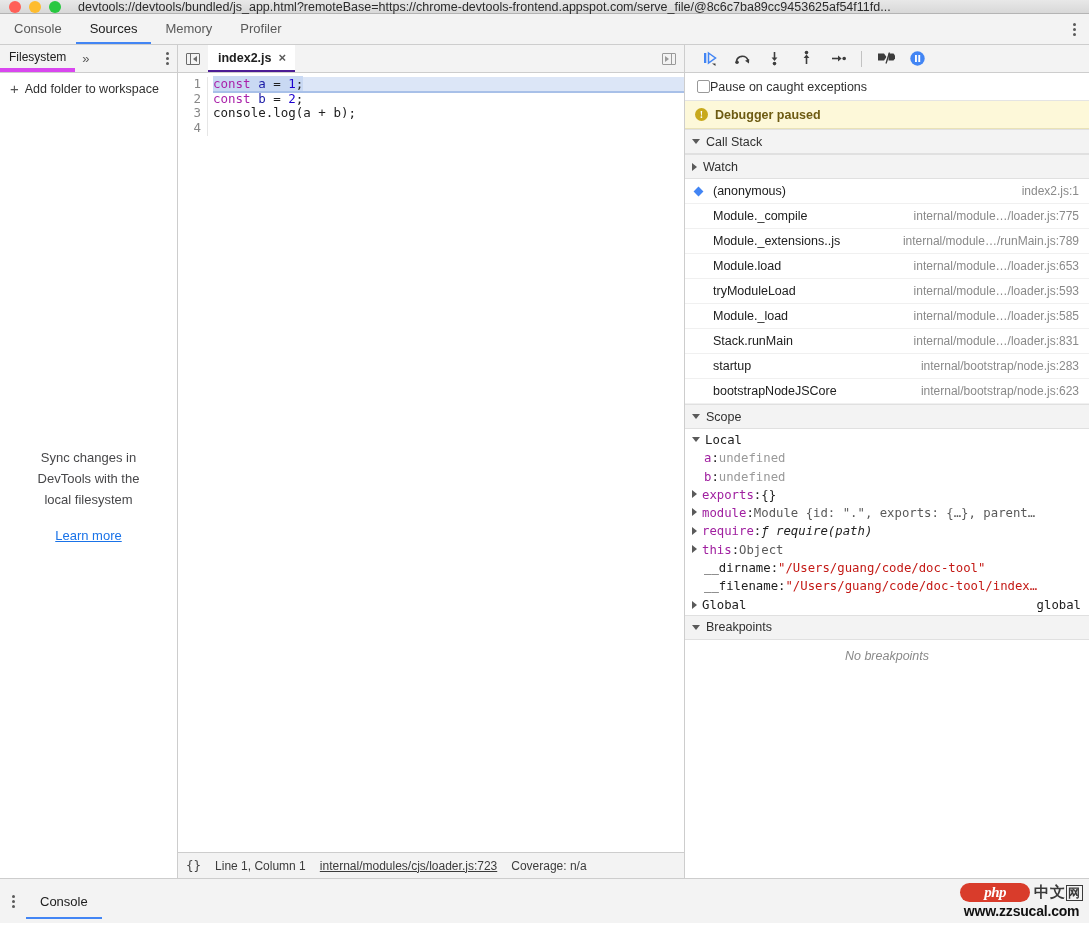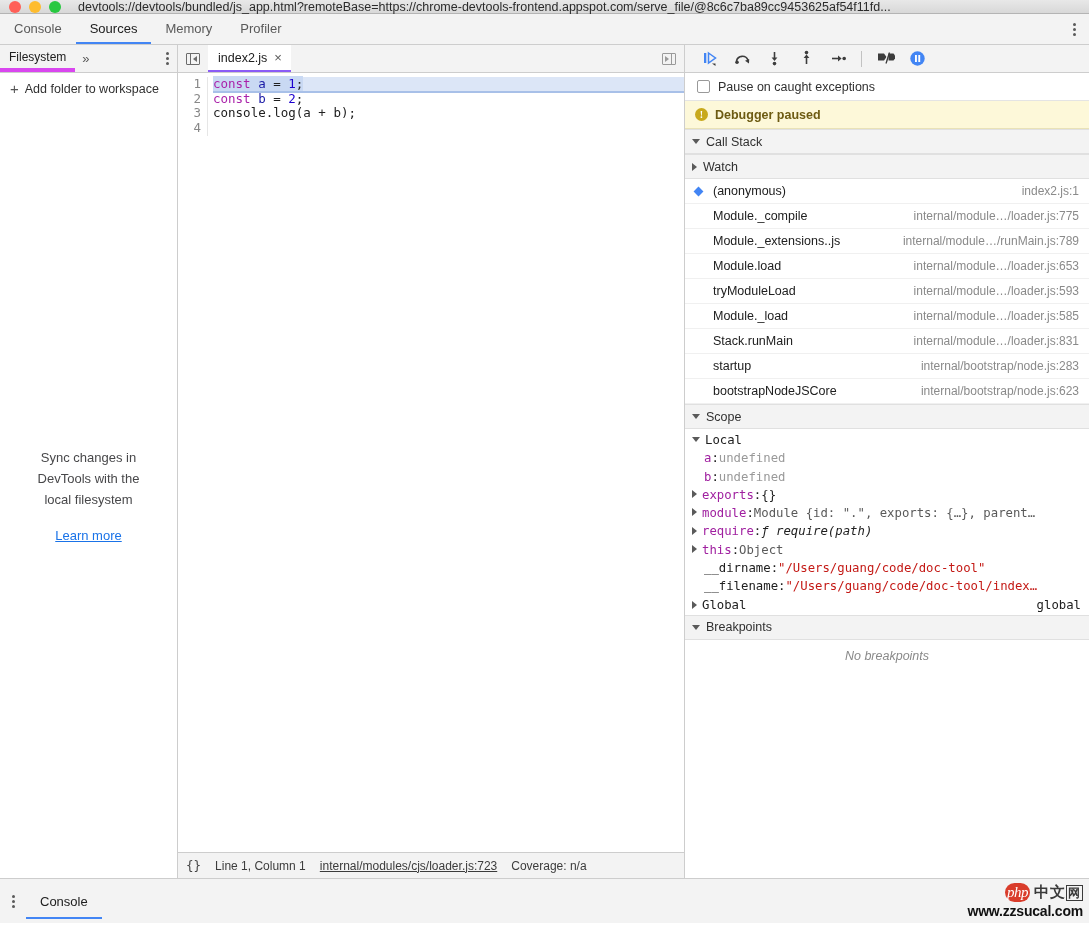--- a/index.html
+++ b/index.html
@@ -144,21 +144,22 @@
     border-right: none; border-left: 4px solid #9a9a9a;
   }
   .panel-icon.rightvariant { border-color: #9a9a9a; }
   .panel-icon.rightvariant::before { left: auto; right: 3px; border-left-color: #9a9a9a; }
 
   .file-tab {
     display: flex; align-items: center; gap: 7px;
     padding: 0 9px 0 10px;
     font-size: 12.5px; color: #202020;
     background: #fff;
-    border-bottom: 2px solid #8b5cf6;
+    border-bottom: 2px solid #4c1d95;
+    font-weight: bold;
   }
   .tab-close { color: #5a5a5a; font-size: 13px; line-height: 1; }
   .tabbar-spacer { flex: 1; }
 
   .editor-body {
     flex: 1; position: relative; overflow: hidden;
     background: #fff;
     font-family: "DejaVu Sans Mono", monospace;
     font-size: 12.5px;
     line-height: 14.7px;
@@ -210,21 +211,21 @@
     padding-left: 10px; gap: 2px;
   }
   .tb-btn {
     width: 30px; height: 26px;
     display: flex; align-items: center; justify-content: center;
   }
   .tb-sep { width: 1px; height: 16px; background: #c2c2c2; margin: 0 6px; }
 
   .dbg-pausecheck {
     height: 28px; min-height: 28px;
-    display: flex; align-items: center; gap: 8px;
+    display: flex; align-items: center; 
     padding-left: 12px;
     border-bottom: 1px solid #e4e4e4;
     font-size: 12.5px; color: #303030;
   }
   .cbox {
     width: 13px; height: 13px; border: 1px solid #999;
     border-radius: 2px; background: #fff;
   }
 
   .banner {
@@ -326,23 +327,23 @@
   
   .watermark {
     position: absolute;
     right: 6px; bottom: 4px;
     text-align: center;
     pointer-events: none;
   }
   .wm-top { display: flex; align-items: center; gap: 4px; justify-content: flex-end; }
   .wm-php {
     background: #d93c2b; color: #fff;
-    font-style: italic; font-weight: normal;
+    font-style: italic; font-weight: bold;
     font-size: 15px; line-height: 15px;
-    padding: 2px 2px; border-radius: 11px;
+    padding: 2px 24px; border-radius: 11px;
     font-family: "Liberation Serif", serif;
     letter-spacing: -0.5px;
   }
   .wm-cn { font-size: 15px; font-weight: bold; color: #3a3a3a; letter-spacing: 1px; }
   .wm-cn b { border: 1.5px solid #3a3a3a; padding: 0 1px; font-size: 12px; }
   .wm-url {
     font-size: 14px; font-weight: bold; color: #111;
     letter-spacing: -0.2px; margin-top: 1px;
   }
 </style>

